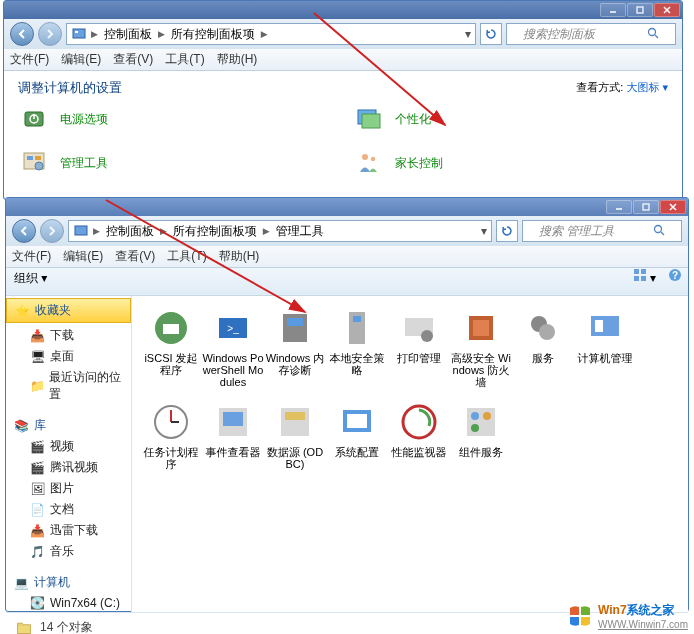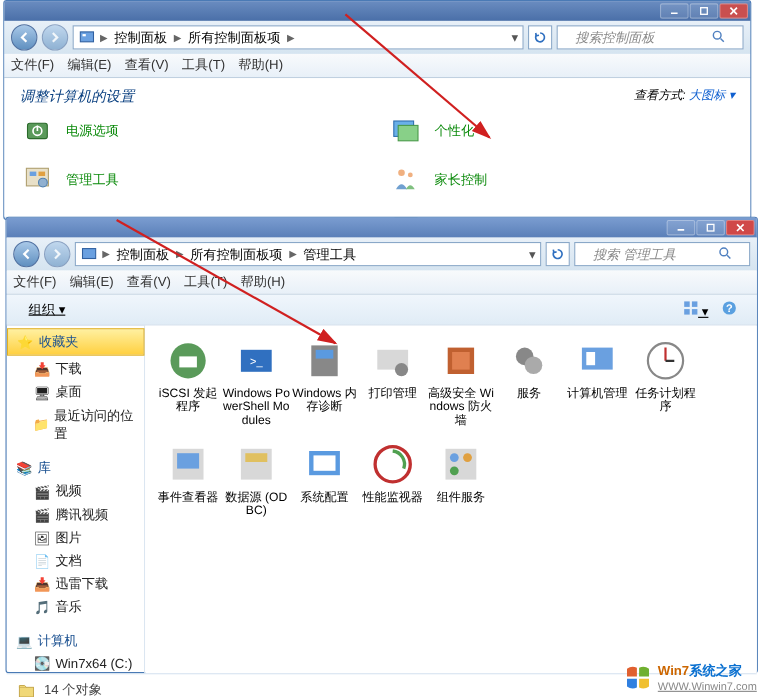--- a/index.html
+++ b/index.html
@@ -30,21 +30,21 @@
 .cpgrid { display: grid; grid-template-columns: repeat(2,1fr); gap: 12px 20px; }
 .cpitem { display: flex; align-items: center; gap: 10px; }
 .cpicon { width: 32px; height: 32px; display: flex; align-items: center; justify-content: center; }
 .cplink { color: #0b8a0b; }
 
 
 .win2 { position: absolute; left: 5px; top: 197px; width: 684px; height: 415px; border: 1px solid #4a7ab5; background: #fff; border-radius: 3px; }
 .win2 .titlebar { height: 18px; background: linear-gradient(#7a9cd0,#5a7fb8); display: flex; justify-content: flex-end; align-items: center; padding: 0 2px; }
 .win2 .close { background: #d04848; }
 .win2 .menubar2 { height: 22px; background: linear-gradient(#f8fafc,#e8f0f8); border-bottom: 1px solid #c0d0e0; display: flex; align-items: center; padding: 0 6px; gap: 12px; }
-.toolbar { height: 28px; background: linear-gradient(#f0f6fc,#e0ecf6); border-bottom: 1px solid #c8d8e8; display: flex; align-items: center; padding: 0 12px; text-decoration: underline; }
+.toolbar { height: 28px; background: linear-gradient(#f0f6fc,#e0ecf6); border-bottom: 1px solid #c8d8e8; display: flex; align-items: flex-start; padding: 0 0; }
 .orgbtn { padding: 2px 8px; }
 
 .win2body { display: flex; height: 316px; }
 .sidebar { width: 126px; border-right: 1px solid #d8e4f0; overflow-y: auto; }
 .sbgroup { padding: 4px 8px 6px; }
 .sbhead { display: flex; align-items: center; gap: 4px; color: #1a5090; padding: 2px 0; }
 .sbitem { display: flex; align-items: center; gap: 4px; padding: 2px 0 2px 16px; color: #222; }
 .sbicon { width: 16px; height: 16px; display: inline-flex; align-items: center; justify-content: center; }
 .sbhead.fav { background: linear-gradient(#fff0a0,#ffd040); margin: -2px -8px 2px; padding: 3px 8px; border: 1px solid #e0b020; }
 
@@ -128,21 +128,21 @@
     </div>
   </div>
   <div class="menubar">
     <span class="menuitem">文件(F)</span>
     <span class="menuitem">编辑(E)</span>
     <span class="menuitem">查看(V)</span>
     <span class="menuitem">工具(T)</span>
     <span class="menuitem">帮助(H)</span>
   </div>
   <div class="body">
-    <div style="display:flex; justify-content:space-between; font-style:italic;">
+    <div style="display:flex; justify-content:space-between; align-items:center;">
       <div class="pagehdr">调整计算机的设置</div>
       <div class="viewrow">
         <span>查看方式:</span>
         <a href="#">大图标 ▾</a>
       </div>
     </div>
     <div class="cpgrid">
       <div class="cpitem">
         <span class="cpicon">
             <svg width="30" height="30" viewBox="0 0 30 30">
@@ -377,20 +377,29 @@
             <svg width="44" height="44" viewBox="0 0 44 44">
               <rect x="10" y="8" width="24" height="28" fill="#888"></rect>
               <rect x="14" y="12" width="16" height="8" fill="#5a9ae0"></rect>
             </svg>
           </div>
           <div class="iconlabel">Windows 内存诊断</div>
         </div>
         <div class="iconcell">
           <div class="iconimg">
             <svg width="44" height="44" viewBox="0 0 44 44">
+              <rect x="14" y="6" width="16" height="32" fill="#b0b0b0"></rect>
+              <rect x="18" y="10" width="8" height="6" fill="#5a9ae0"></rect>
+            </svg>
+          </div>
+          <div class="iconlabel">本地安全策略</div>
+        </div>
+        <div class="iconcell">
+          <div class="iconimg">
+            <svg width="44" height="44" viewBox="0 0 44 44">
               <rect x="8" y="12" width="28" height="18" fill="#d8d8d8"></rect>
               <circle cx="30" cy="30" r="6" fill="#888"></circle>
             </svg>
           </div>
           <div class="iconlabel">打印管理</div>
         </div>
         <div class="iconcell">
           <div class="iconimg">
             <svg width="44" height="44" viewBox="0 0 44 44">
               <rect x="10" y="10" width="24" height="24" fill="#c06030"></rect>

